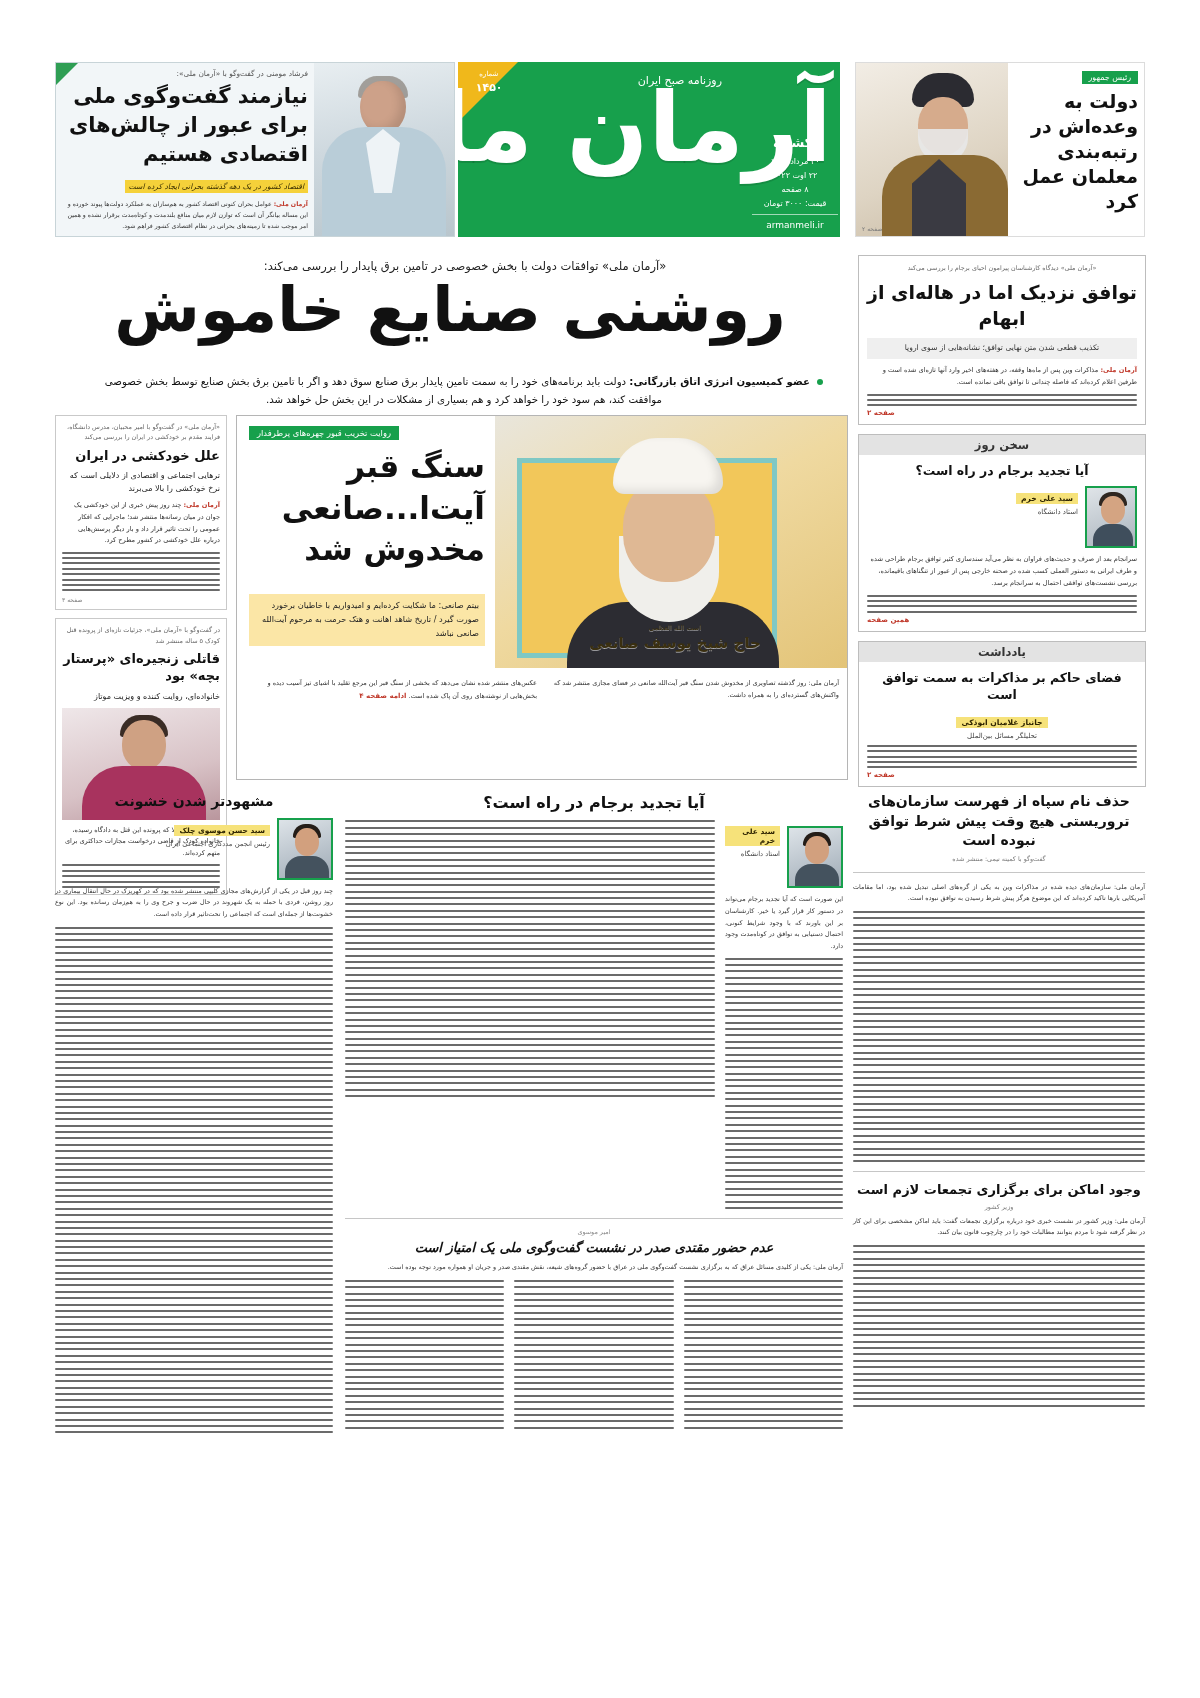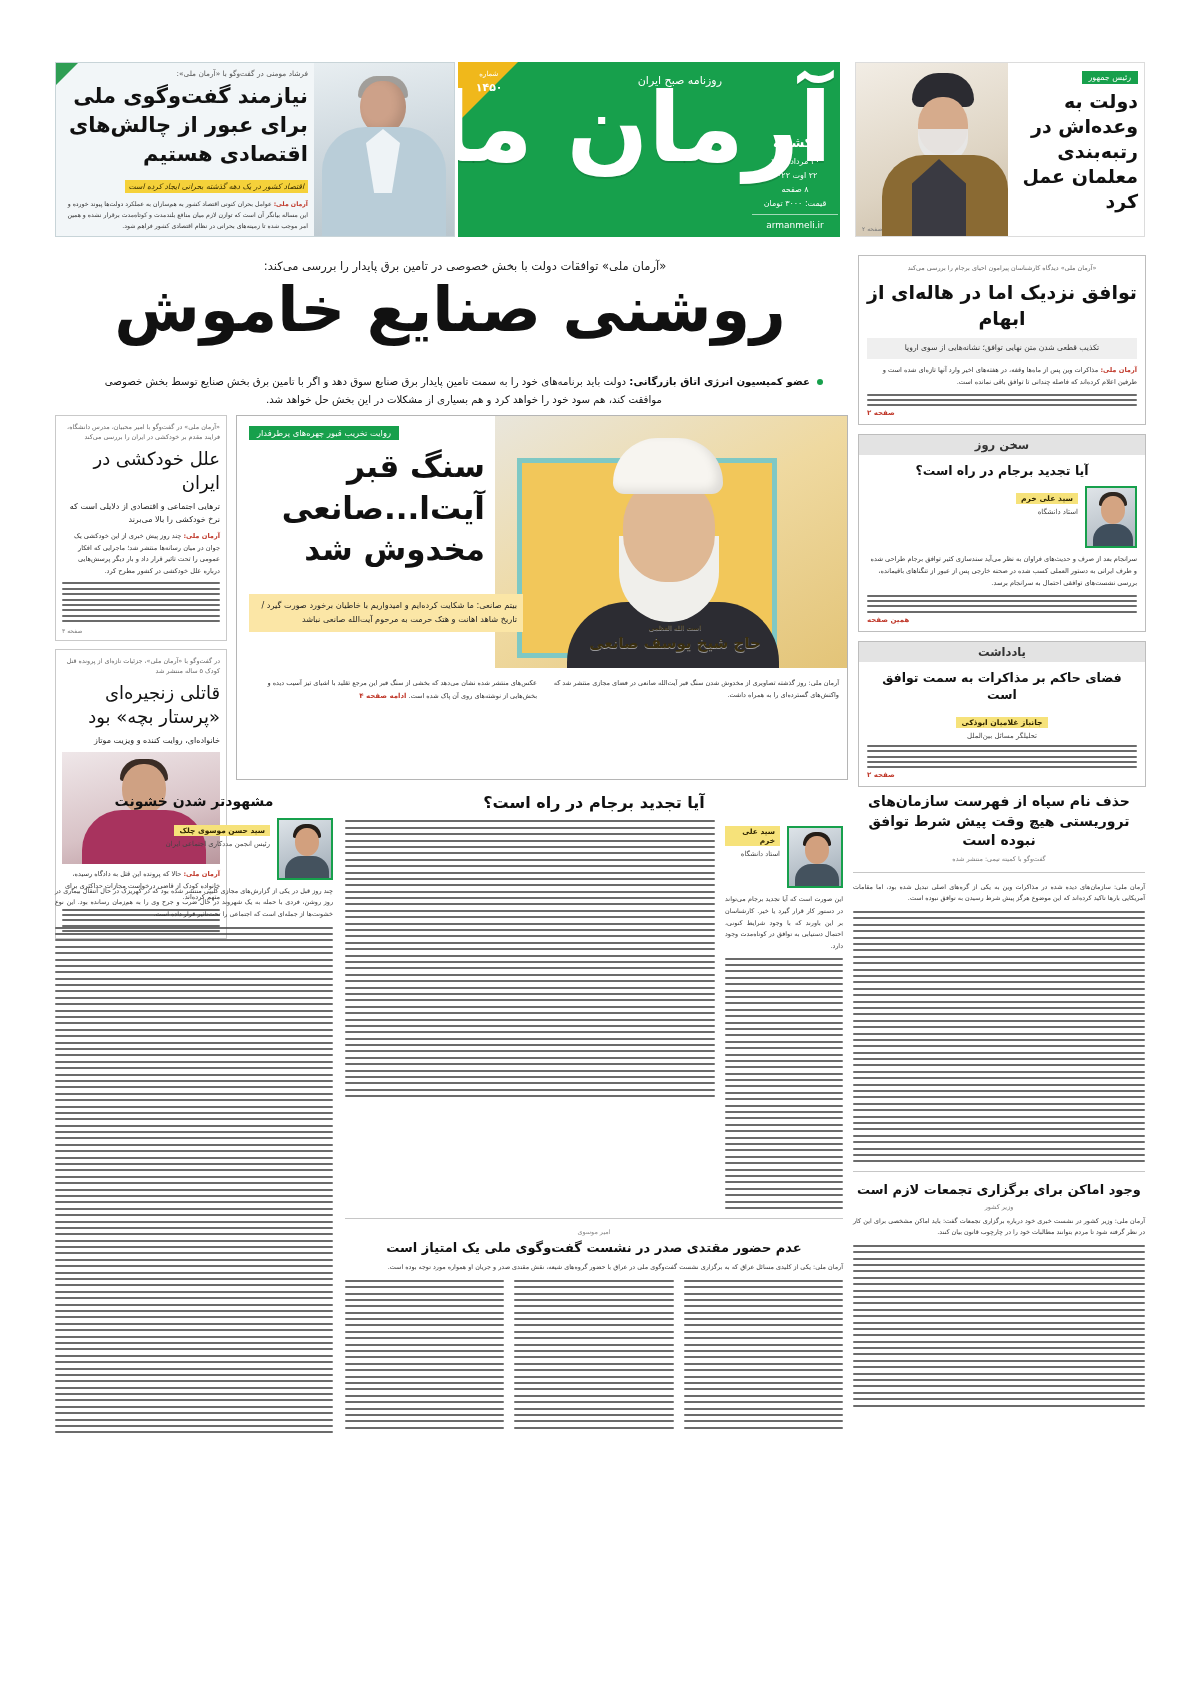--- a/index.html
+++ b/index.html
@@ -129,21 +129,21 @@
     line-height:1.72;text-align:center;
   }
   .bullet-dot{
     display:inline-block;width:6px;height:6px;border-radius:50%;background:#17a04c;
     margin-left:4px;vertical-align:middle;
   }
   
   .left-col{position:absolute;left:55px;top:415px;width:172px;}
   .lc-box{border:1px solid #c9c9c9;background:#fff;padding:6px;box-sizing:border-box;margin-bottom:8px;}
   .lc-kicker{font-size:6.4px;color:#666;line-height:1.6;margin-bottom:4px;}
-  .lc-head{font-size:18px;font-weight:normal;color:#111;line-height:1.34;margin-bottom:5px;}
+  .lc-head{font-size:13px;font-weight:bold;color:#111;line-height:1.34;margin-bottom:5px;}
   .lc-deck{font-size:8px;color:#222;line-height:1.66;margin-bottom:5px;}
   .lc-lead{font-size:6.6px;color:#333;line-height:1.75;}
   .lc-lead .brand{color:#c0392b;font-weight:bold;}
   .lc-photo{
     width:100%;height:112px;background:linear-gradient(165deg,#efe7e9,#d8c2c6 60%,#b9969d);
     position:relative;overflow:hidden;margin-bottom:5px;
   }
   .lc-photo .head{position:absolute;left:60px;top:12px;width:44px;height:50px;border-radius:48%;background:#cfa183;}
   .lc-photo .hair{position:absolute;left:58px;top:7px;width:48px;height:22px;border-radius:24px 24px 3px 3px;background:#3a2c25;}
   .lc-photo .body{position:absolute;left:20px;top:58px;width:124px;height:60px;border-radius:40px 40px 0 0;background:#a8335e;}
@@ -175,21 +175,21 @@
   .f-caption small{display:block;font-size:7px;font-weight:normal;margin-bottom:2px;}
   .f-tag{
     position:absolute;left:12px;top:10px;background:#17a04c;color:#fff;font-size:8.4px;
     padding:2px 8px;
   }
   .f-head{
     position:absolute;left:12px;top:30px;width:236px;text-align:right;
     font-size:31px;font-weight:bold;color:#111;line-height:1.34;
   }
   .f-deck{
-    position:absolute;left:12px;top:178px;width:274px;background:#fbe6a6;
+    position:absolute;left:12px;top:178px;width:236px;background:#fbe6a6;
     font-size:8.2px;color:#222;line-height:1.7;padding:5px 6px;box-sizing:border-box;
   }
   .f-body{
     position:absolute;left:8px;right:8px;top:262px;height:96px;
     display:flex;gap:10px;direction:rtl;
   }
   .f-body .col{flex:1;font-size:6.5px;color:#333;line-height:1.78;}
   .f-more{color:#c0392b;font-weight:bold;font-size:7px;}
   
   .sidebar{position:absolute;left:858px;top:255px;width:288px;}
@@ -624,21 +624,21 @@
               <div class="fakeline" style="width:100%"></div>
             <div class="fakeline" style="width:100%"></div>
               <div class="fakeline" style="width:100%"></div>
             <div class="fakeline" style="width:100%"></div>
               <div class="fakeline" style="width:100%"></div>
           </div>
         </div>
       </div>
       <div class="divider"></div>
       <div style="font-size:6.4px;color:#888;text-align:center;">امیر موسوی</div>
-      <div class="lc-title" style="font-size:13px;margin-top:3px;">عدم حضور مقتدی صدر در نشست گفت‌وگوی ملی یک امتیاز است</div>
+      <div class="lc-title" style="font-size:13px;margin-top:3px;font-style:italic;">عدم حضور مقتدی صدر در نشست گفت‌وگوی ملی یک امتیاز است</div>
       <div class="body-txt" style="margin-top:5px;">آرمان ملی: یکی از کلیدی مسائل عراق که به برگزاری نشست گفت‌وگوی ملی در عراق با حضور گروه‌های شیعه، نقش مقتدی صدر و جریان او همواره مورد توجه بوده است.</div>
       <div style="display:flex;gap:10px;margin-top:6px;direction:rtl;">
         <div style="flex:1;" class="fakelines">
           <div class="fakeline" style="width:100%"></div>
             <div class="fakeline" style="width:100%"></div>
           <div class="fakeline" style="width:100%"></div>
             <div class="fakeline" style="width:100%"></div>
           <div class="fakeline" style="width:100%"></div>
             <div class="fakeline" style="width:100%"></div>
           <div class="fakeline" style="width:100%"></div>

